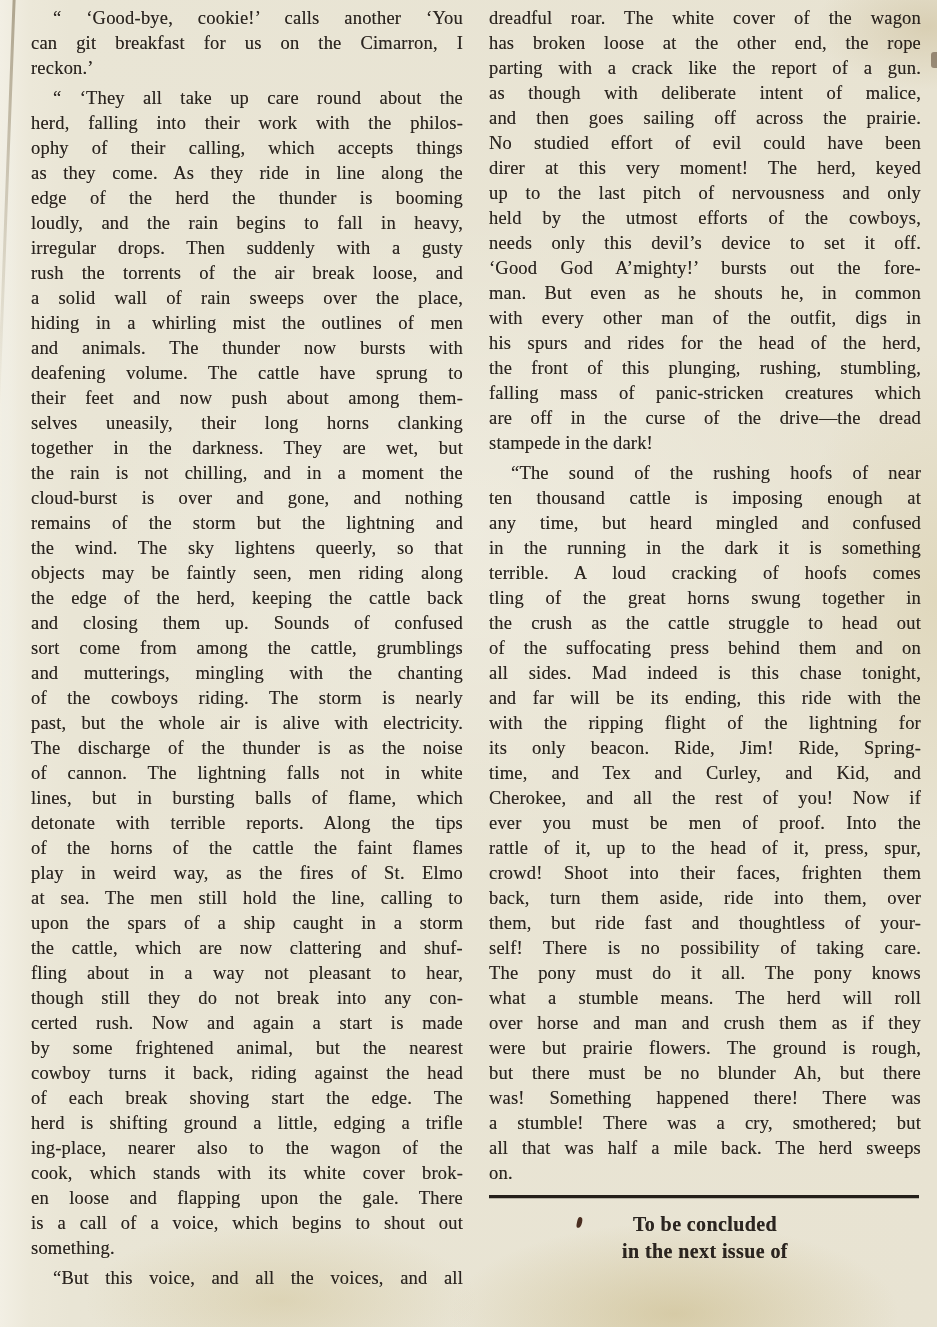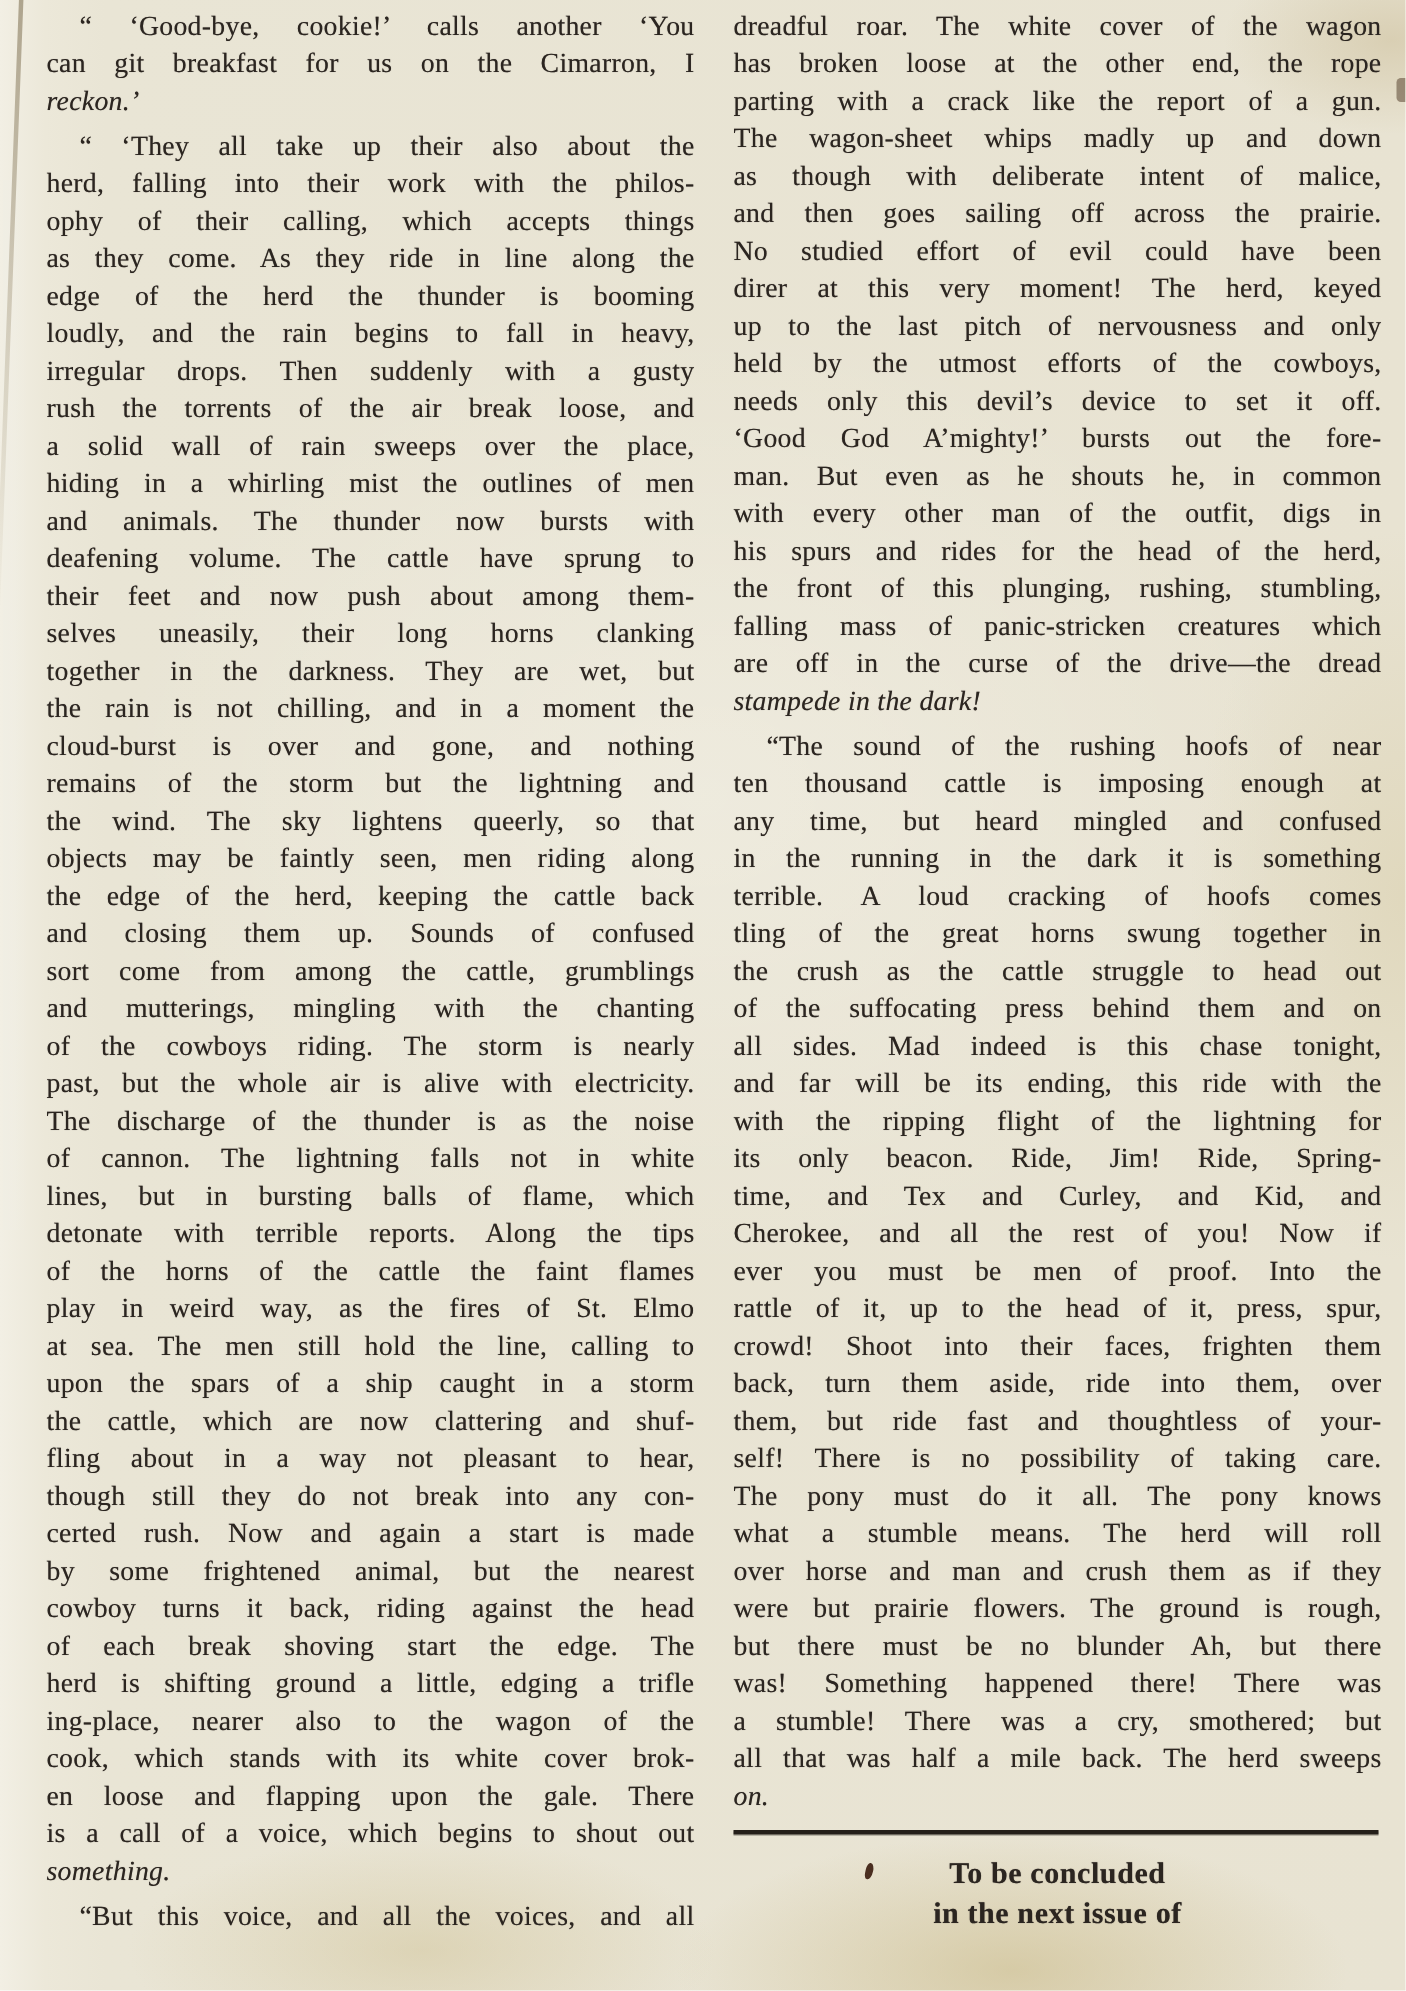--- a/index.html
+++ b/index.html
@@ -39,21 +39,21 @@
     display: flex; gap: 26px;
   }
   .col { width: 432px; font-size: 18.5px; }
   .line {
     height: 25px; line-height: 25px;
     text-align: justify; text-align-last: justify;
     overflow: hidden;
     letter-spacing: 0.2px;
     text-shadow: 0 0 0.5px rgba(43,37,32,0.55);
   }
-  .line.last { text-align-last: left; font-style: italic; }
+  .line.last { text-align-last: left; }
   .para { margin: 0; }
   .para + .para { margin-top: 5px; }
   .para.indent .line:first-child { text-indent: 22px; }
   .rule {
     height: 3px; background: #241f19;
     margin-top: 9px; width: 430px;
     box-shadow: 0 1px 0 rgba(36,31,25,0.25);
   }
   .footer {
     position: relative;
@@ -78,21 +78,21 @@
 <div class="edge-mark"></div>
 
 <div class="columns">
   <div class="col" id="col-left">
       <div class="para indent">
         <div class="line">“ ‘Good-bye, cookie!’ calls another ‘You</div>
         <div class="line">can git breakfast for us on the Cimarron, I</div>
         <div class="line last">reckon.’</div>
       </div>
       <div class="para indent">
-        <div class="line">“ ‘They all take up their also about the</div>
+        <div class="line">“ ‘They all take up care round about the</div>
         <div class="line">herd, falling into their work with the philos-</div>
         <div class="line">ophy of their calling, which accepts things</div>
         <div class="line">as they come. As they ride in line along the</div>
         <div class="line">edge of the herd the thunder is booming</div>
         <div class="line">loudly, and the rain begins to fall in heavy,</div>
         <div class="line">irregular drops. Then suddenly with a gusty</div>
         <div class="line">rush the torrents of the air break loose, and</div>
         <div class="line">a solid wall of rain sweeps over the place,</div>
         <div class="line">hiding in a whirling mist the outlines of men</div>
         <div class="line">and animals. The thunder now bursts with</div>
@@ -136,21 +136,20 @@
       <div class="para indent">
         <div class="line">“But this voice, and all the voices, and all</div>
       </div>
     </div>
   <div class="col" id="col-right">
     <div id="right-paras">
         <div class="para">
           <div class="line">dreadful roar. The white cover of the wagon</div>
           <div class="line">has broken loose at the other end, the rope</div>
           <div class="line">parting with a crack like the report of a gun.</div>
-          <div class="line">The wagon-sheet whips madly up and down</div>
           <div class="line">as though with deliberate intent of malice,</div>
           <div class="line">and then goes sailing off across the prairie.</div>
           <div class="line">No studied effort of evil could have been</div>
           <div class="line">direr at this very moment! The herd, keyed</div>
           <div class="line">up to the last pitch of nervousness and only</div>
           <div class="line">held by the utmost efforts of the cowboys,</div>
           <div class="line">needs only this devil’s device to set it off.</div>
           <div class="line">‘Good God A’mighty!’ bursts out the fore-</div>
           <div class="line">man. But even as he shouts he, in common</div>
           <div class="line">with every other man of the outfit, digs in</div>

